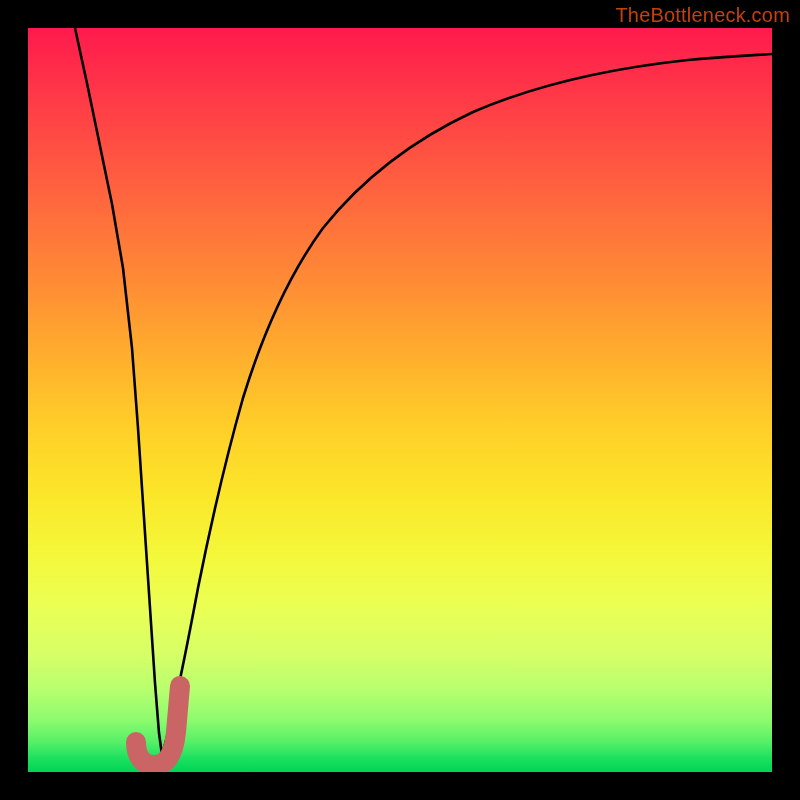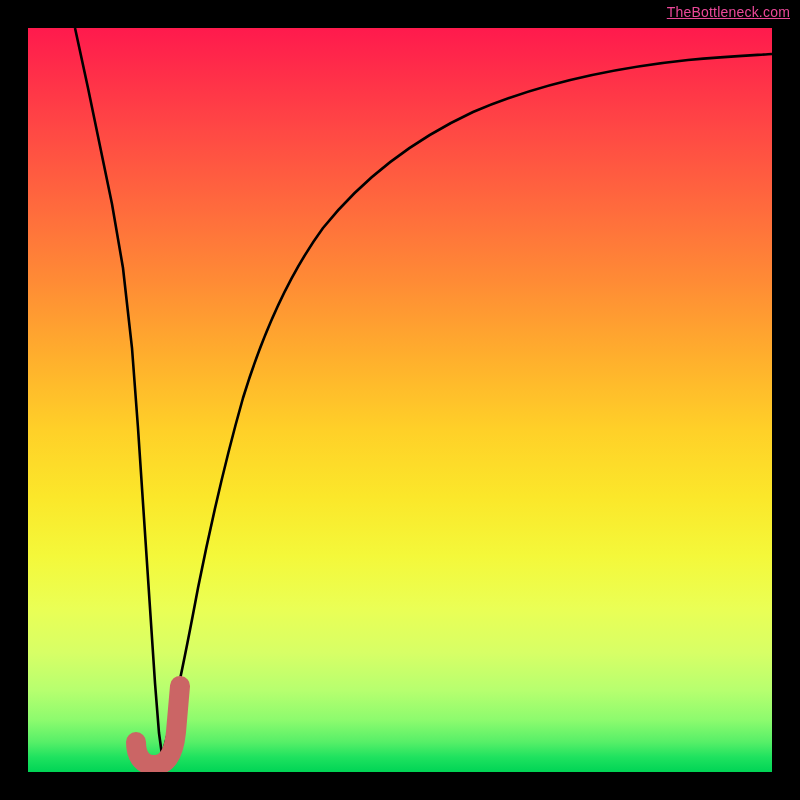--- a/index.html
+++ b/index.html
@@ -52,25 +52,24 @@
     );
   }
   svg.curves {
     position: absolute;
     inset: 0;
   }
   .watermark {
     position: absolute;
     top: 4px;
     right: 10px;
-    color: #ec4899;
-    font-size: 14px;
+    color: #c2410c;
+    font-size: 20px;
     letter-spacing: 0.2px;
     user-select: none;
-    text-decoration: underline;
   }
 </style>
 </head>
 <body>
 
 <div class="frame">
 
   <div class="plot-area">
     <div class="gradient"></div>
 

